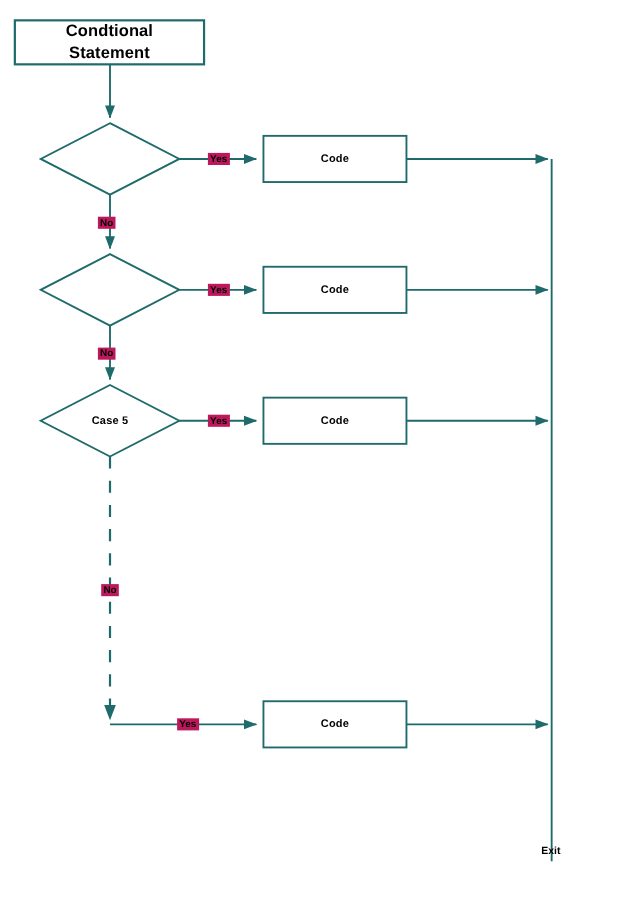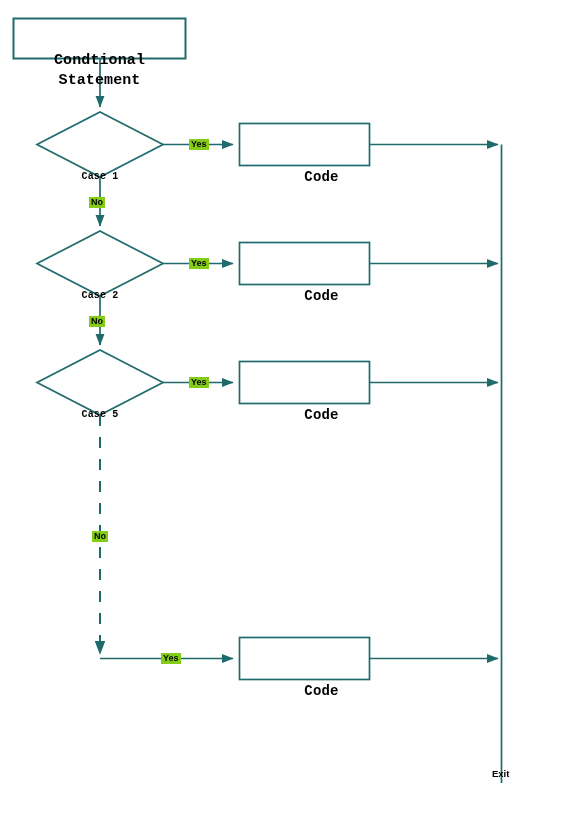--- a/index.html
+++ b/index.html
@@ -26,48 +26,46 @@
     height: 834px;
   }
   
   .node-label {
     position: absolute;
     display: flex;
     align-items: center;
     justify-content: center;
     text-align: center;
     color: #000000;
-    font-family: Liberation Mono, monospace;
+    font-family: Liberation Sans, sans-serif;
     pointer-events: none;
     white-space: pre-line;
-    margin-top: 32px;
   }
   .title-label {
     font-size: 15px;
     font-weight: bold;
     line-height: 1.28;
     letter-spacing: 0.1px;
   }
   .case-label {
     font-size: 10px;
     font-weight: bold;
     letter-spacing: 0.15px;
   }
   .code-label {
-    font-size: 14px;
+    font-size: 10px;
     font-weight: bold;
     letter-spacing: 0.2px;
-    padding-left: 17px;
   }
   .edge-label {
     position: absolute;
     font-size: 9px;
     font-weight: bold;
     color: #000000;
-    background: #84cc16;
+    background: #be185d;
     padding: 0 2px;
     line-height: 11px;
     font-family: "Liberation Sans", sans-serif;
     white-space: nowrap;
     pointer-events: none;
   }
   .exit-label {
     position: absolute;
     font-size: 9.5px;
     font-weight: bold;
@@ -128,23 +126,21 @@
       <rect x="239.5" y="637.5" width="130" height="42" fill="#ffffff" stroke="#1f6a6a" stroke-width="1.7"></rect>
       <path d="M 370 658.5 L 498 658.5" marker-end="url(#arrow)"></path>
 
       <path d="M 501.5 144.5 L 501.5 783"></path>
     </g>
   </svg>
 
   <div class="node-label title-label" style="left:13px; top:18px; width:173px; height:41px;">Condtional
 Statement</div>
 
-  <div class="node-label case-label" style="left:37px; top:128px; width:126px; height:33px;">Case 1</div>
 
-  <div class="node-label case-label" style="left:37px; top:247px; width:126px; height:33px;">Case 2</div>
 
   <div class="node-label case-label" style="left:37px; top:366px; width:126px; height:33px;">Case 5</div>
 
   <div class="node-label code-label" style="left:239px; top:123px; width:131px; height:43px;">Code</div>
 
   <div class="node-label code-label" style="left:239px; top:242px; width:131px; height:43px;">Code</div>
 
   <div class="node-label code-label" style="left:239px; top:361px; width:131px; height:43px;">Code</div>
 
   <div class="node-label code-label" style="left:239px; top:637px; width:131px; height:43px;">Code</div>

